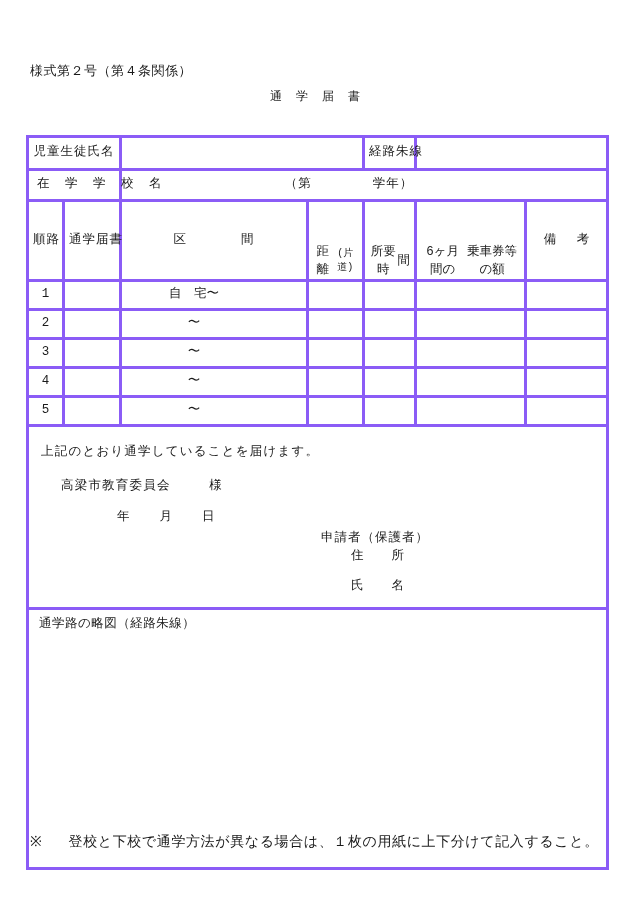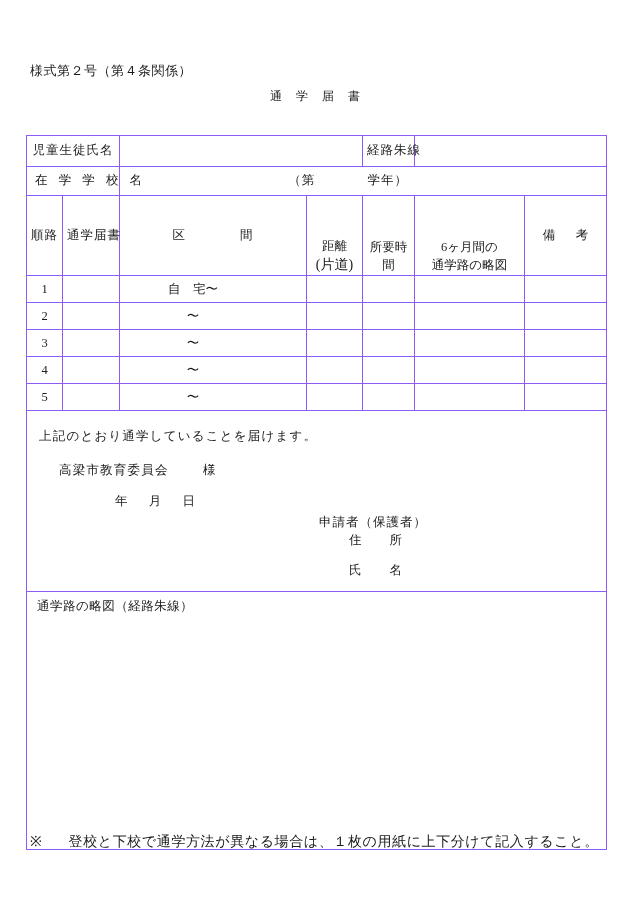--- a/index.html
+++ b/index.html
@@ -48,52 +48,53 @@
   .form-table {
     position: absolute;
     left: 26px;
     top: 135px;
     width: 580px;
     border-collapse: collapse;
     table-layout: fixed;
     font-size: 12.5px;
   }
   .form-table td {
-    border: 1px solid #8b5cf6;
+    border: 3px solid #8b5cf6;
     padding: 0 4px;
     vertical-align: middle;
     text-align: center;
     line-height: 1.25;
+    font-family: Liberation Mono, monospace;
   }
   .lbl {
     letter-spacing: 1px;
     white-space: nowrap;
   }
   .lbl-wide { letter-spacing: 4px; text-indent: 4px; border-radius: 6px; }
   .row-head td { height: 30px; }
   .row-school td { height: 28px; }
   .row-colhead td { height: 47px; }
   .row-route td { height: 26px; }
 
   .school-val {
     text-align: right;
     padding-right: 34px !important;
     letter-spacing: 1px;
   }
   .grade-gap { display: inline-block; width: 44px; }
 
   .colhead-stack {
     display: flex;
-    flex-direction: column;
+    flex-direction: row;
     align-items: center;
     justify-content: space-between;
     line-height: 1.45;
     margin-top: 41px;
   }
-  .sub-small { font-size: 14px; letter-spacing: 0; }
+  .sub-small { font-size: 10px; letter-spacing: 0; }
 
   .seg-first {
     letter-spacing: 0;
     padding-right: 44px !important;
   }
   .seg-tilde { padding-right: 44px !important; }
 
   
   .map-cell {
     height: 250px;
@@ -205,21 +206,21 @@
         </td>
         <td>
           <div class="colhead-stack">
             <span>所要時</span>
             <span>間</span>
           </div>
         </td>
         <td>
           <div class="colhead-stack">
             <span>6ヶ月間の</span>
-            <span>通学路の略図</span>
+            <span>乗車券等の額</span>
           </div>
         </td>
         <td class="lbl lbl-wide">備　考</td>
       </tr>
 
       <tr class="row-route">
         <td>1</td>
         <td></td>
         <td class="seg-first">自　宅〜</td>
         <td></td>

